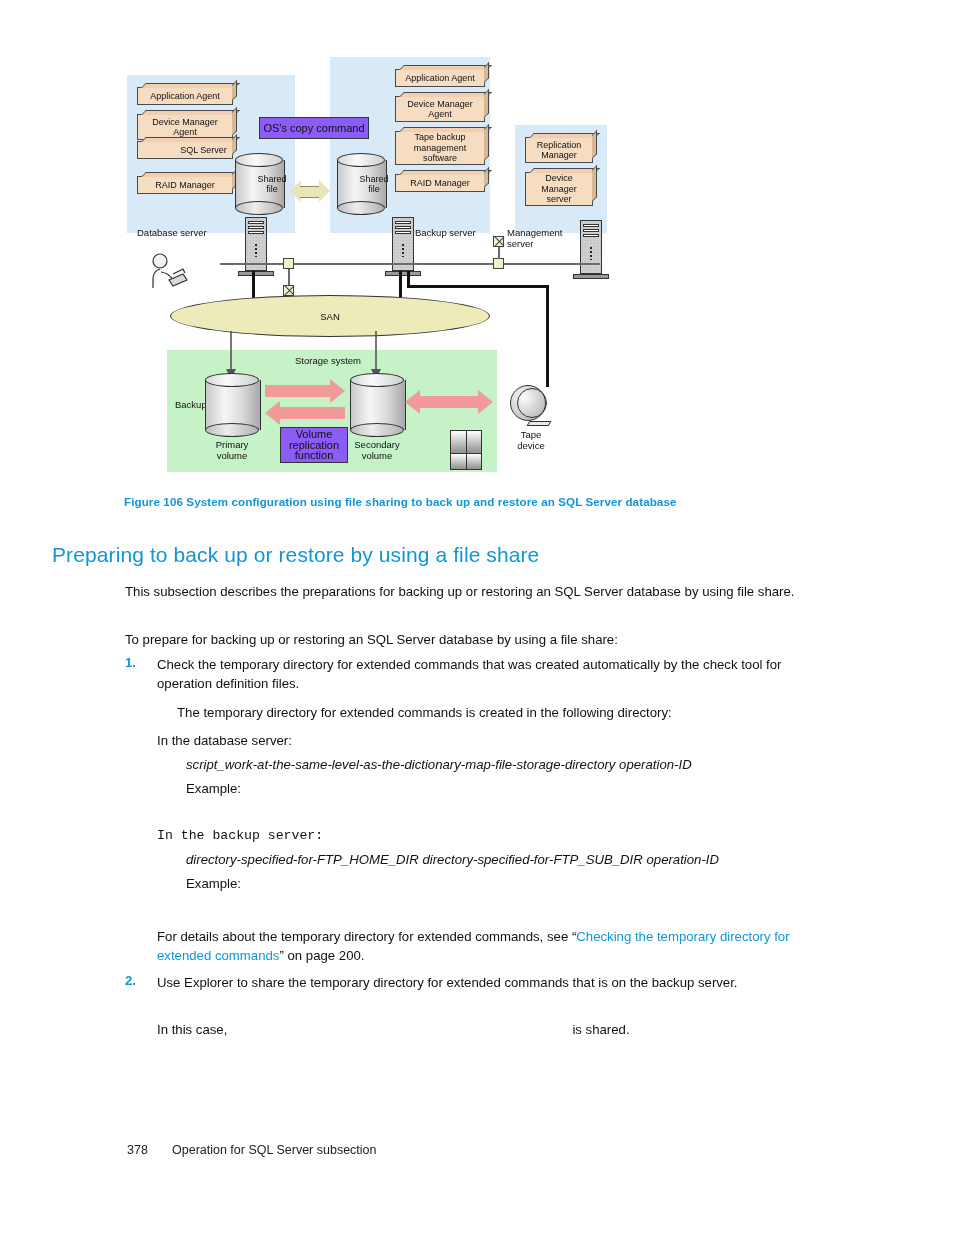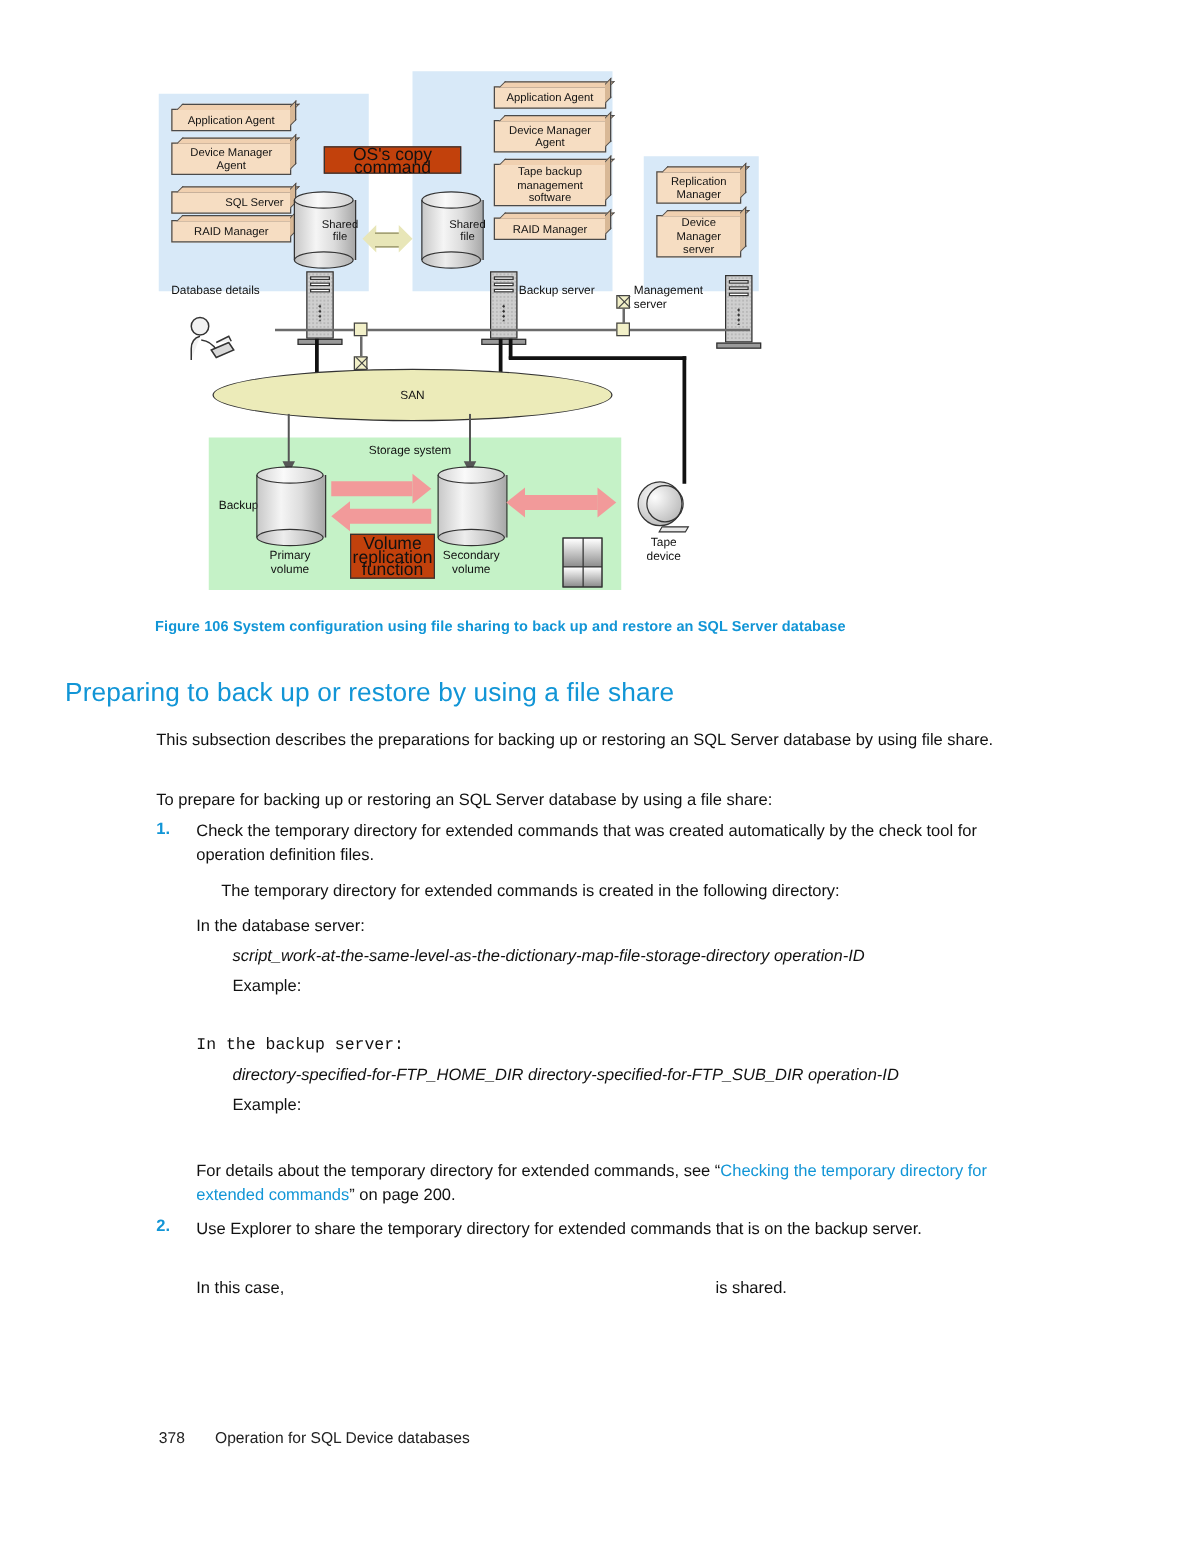--- a/index.html
+++ b/index.html
@@ -50,22 +50,22 @@
   .cyl .bot{
     position:absolute;left:0;bottom:0;width:100%;height:14px;border-radius:50%;
     background:linear-gradient(90deg,#bdbdbd,#ededed 40%,#b0b0b0);border:1px solid #333;box-sizing:border-box;
   }
   .cyl .lbl{
     position:absolute;left:0;top:50%;transform:translateY(-50%);width:100%;
     text-align:center;font-size:9px;line-height:10px;color:#111;z-index:3;padding-left:13px;
   }
 
   .plainbox{
-    position:absolute;background:#c2410c;border:1px solid #333;
-    font-size:14px;line-height:10.5px;color:#111;
+    position:absolute;background:#8b5cf6;border:1px solid #333;
+    font-size:11px;line-height:10.5px;color:#111;
     display:flex;align-items:center;justify-content:center;text-align:center;box-sizing:border-box;
   }
 
   .figlabel{position:absolute;font-size:9.5px;color:#111;line-height:11px;}
 
   
   .tower{position:absolute;width:22px;height:54px;}
   .tower .case{
     position:absolute;inset:0;background:#cfcfcf;border:1px solid #333;box-sizing:border-box;
     background-image:radial-gradient(#b8b8b8 1px,transparent 1px);background-size:3px 3px;
@@ -141,21 +141,21 @@
 
     <div class="panel panel-db"></div>
     <div class="panel panel-bk"></div>
     <div class="panel panel-mg"></div>
 
     <div class="box3d" style="left:12px;top:32px;width:96px;height:18px;">
         <span>Application Agent</span>
       </div>
     <div class="box3d" style="left:12px;top:59px;width:96px;height:26px;white-space:pre-line;"><span>Device Manager
 Agent</span></div>
-    <div class="box3d" style="left:12px;top:98px;width:96px;height:18px;padding-left:39px;">
+    <div class="box3d" style="left:12px;top:86px;width:96px;height:18px;padding-left:39px;">
         <span>SQL Server</span>
       </div>
     <div class="box3d" style="left:12px;top:121px;width:96px;height:18px;">
         <span>RAID Manager</span>
       </div>
 
     <div class="box3d" style="left:270px;top:14px;width:90px;height:18px;">
         <span>Application Agent</span>
       </div>
     <div class="box3d" style="left:270px;top:41px;width:90px;height:26px;white-space:pre-line;"><span>Device Manager
@@ -191,21 +191,21 @@
       <div class="lbl" style="white-space:pre-line;">Shared
 file</div>
     </div>
 
     <div class="dblarrow">
       <div class="hl"></div>
       <div class="bar"></div>
       <div class="hr"></div>
     </div>
 
-    <div class="figlabel" style="left:12px;top:172px;">Database details</div>
+    <div class="figlabel" style="left:12px;top:172px;">Database server</div>
     <div class="figlabel" style="left:290px;top:172px;">Backup server</div>
     <div class="figlabel" style="left:382px;top:172px;white-space:pre-line;">Management
 server</div>
 
     <div class="tower" style="left:120px;top:162px;">
       <div class="case"></div>
       <div class="slot" style="top:4px;"></div>
       <div class="slot" style="top:9px;"></div>
       <div class="slot" style="top:14px;"></div>
       <div class="dots"></div>
@@ -339,15 +339,15 @@
   <div class="body ind2" style="top:874px;">Example:</div>
 
   <div class="body ind" style="top:927px;width:650px;"><span>For details about the temporary directory for extended commands, see “</span><span class="link">Checking the temporary directory for extended commands</span><span>” on page 200.</span></div>
 
   <div class="num" style="top:973px;">2.</div>
   <div class="body ind" style="top:973px;">Use Explorer to share the temporary directory for extended commands that is on the backup server.</div>
 
   <div class="body ind" style="top:1020px;"><span>In this case,</span><span style="display:inline-block;width:345px;"></span><span>is shared.</span></div>
 
   <div class="footer-num">378</div>
-  <div class="footer-txt">Operation for SQL Device databases</div>
+  <div class="footer-txt">Operation for SQL Server subsection</div>
 
 </div>
 
 </body></html>

